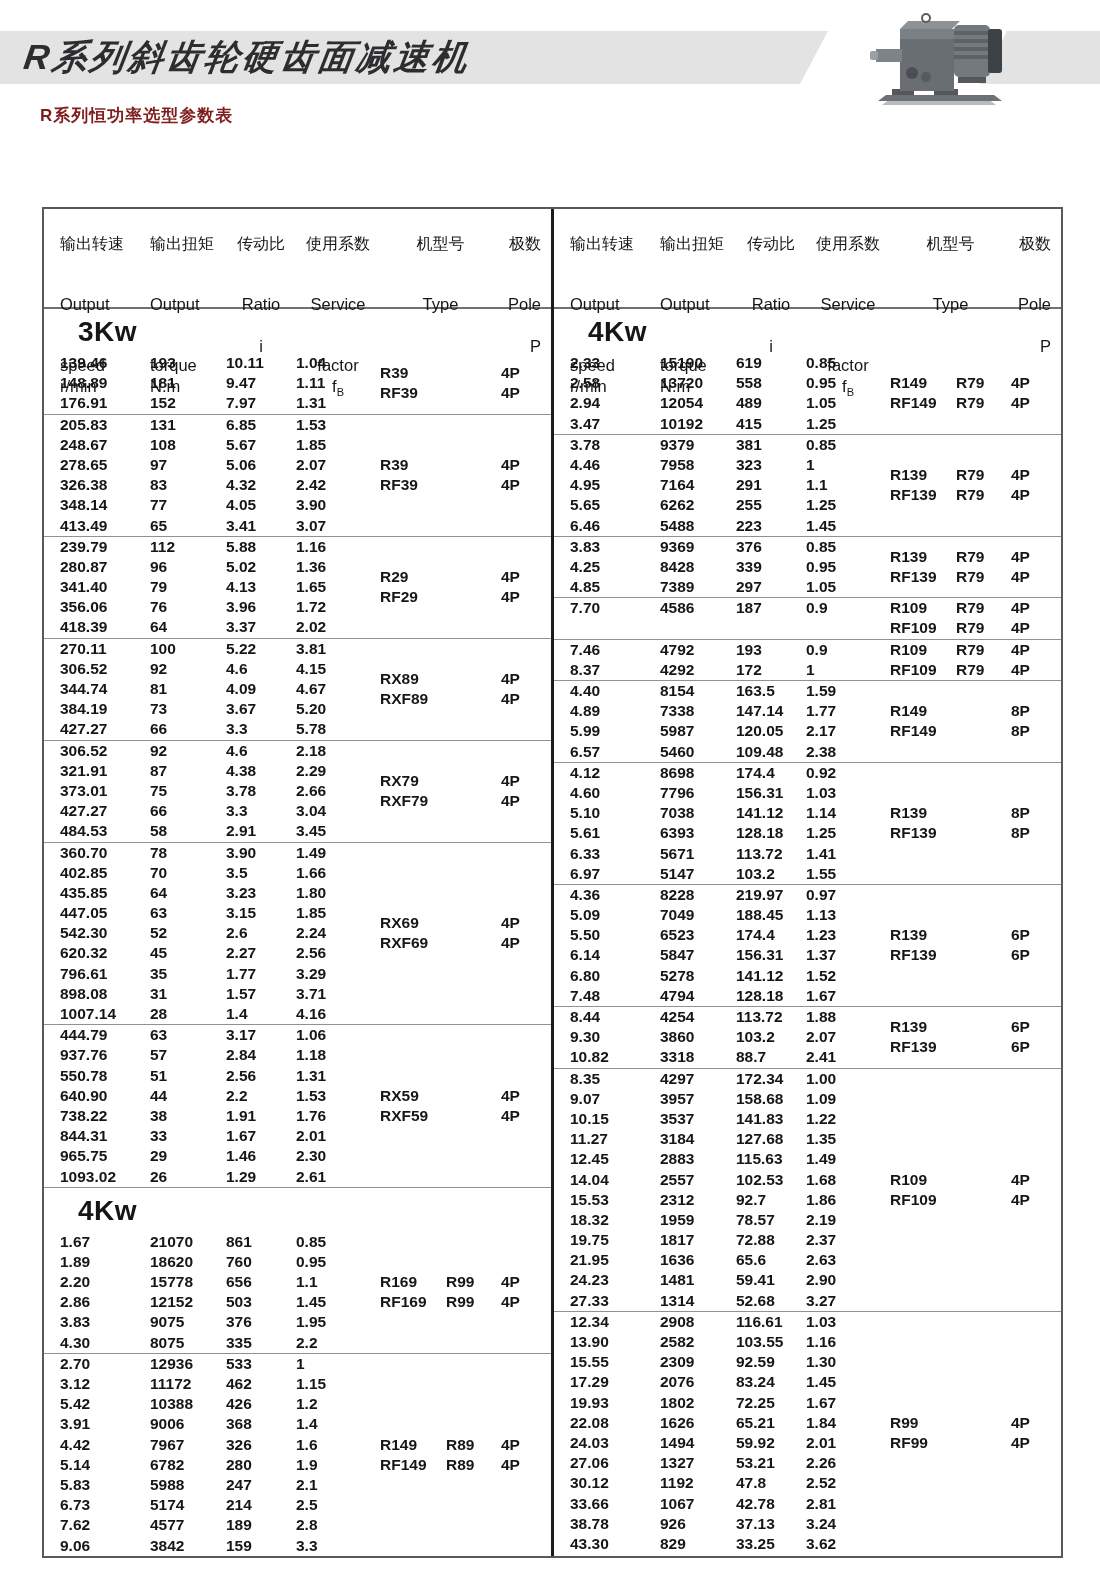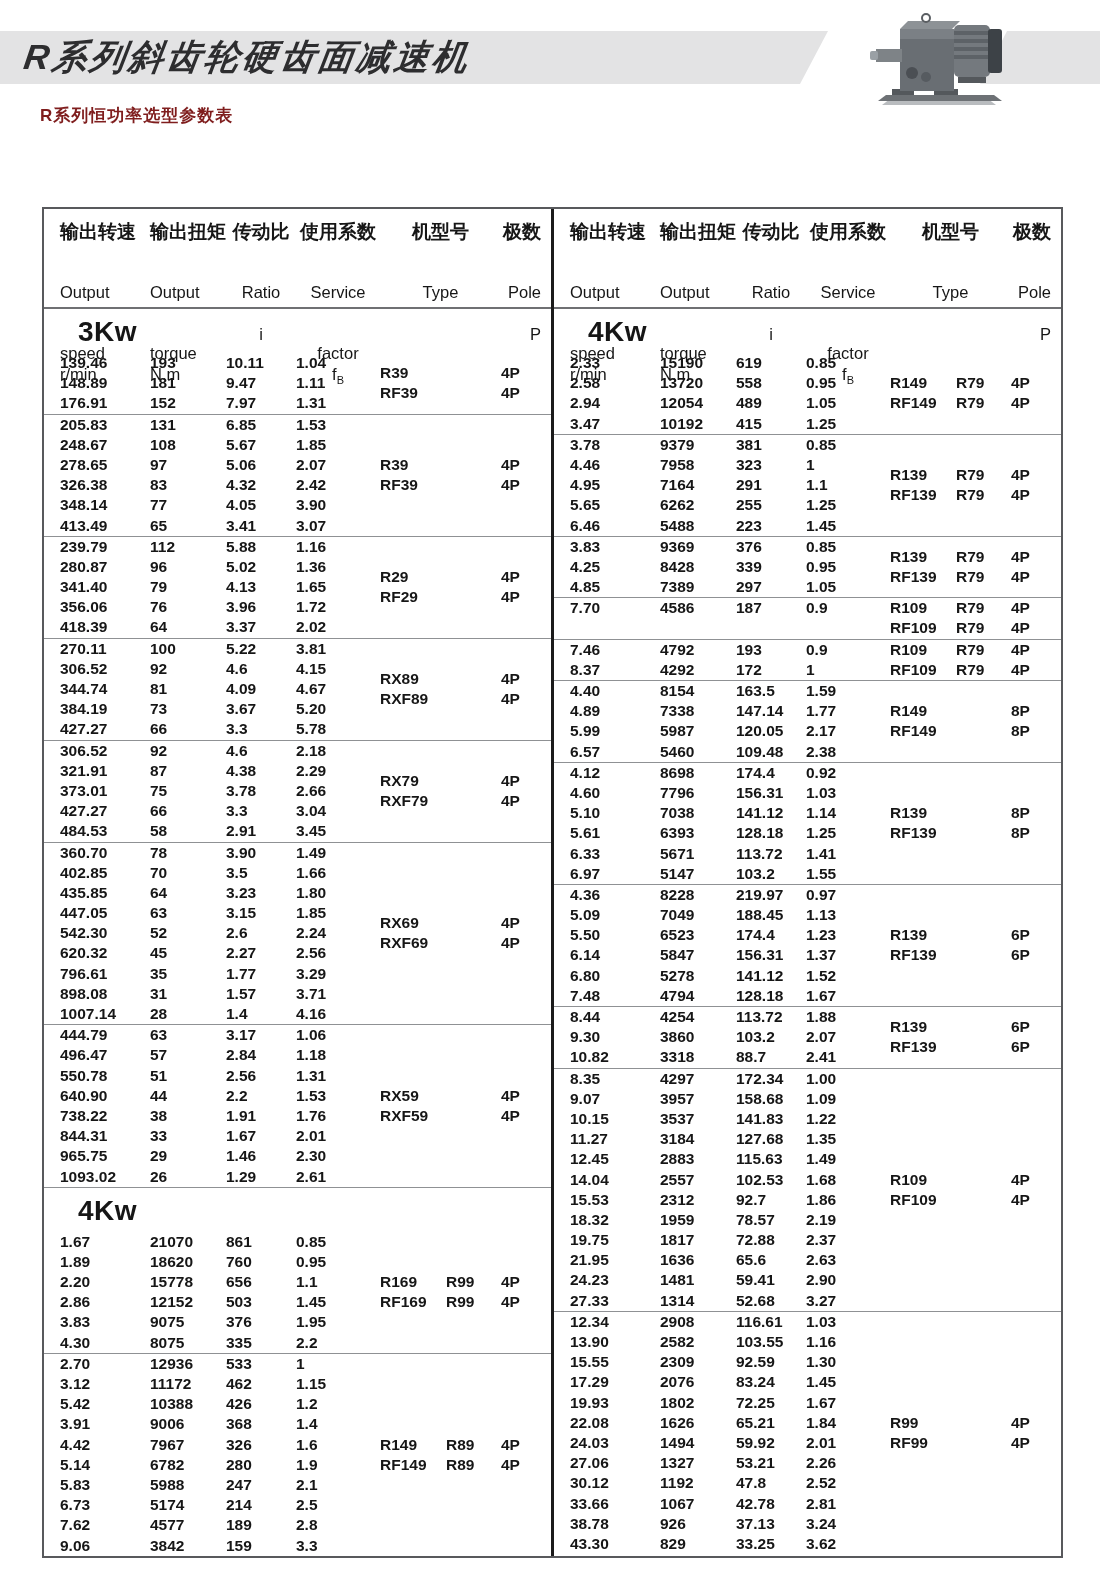--- a/index.html
+++ b/index.html
@@ -24,21 +24,21 @@
   
   .big-table{position:absolute;left:42px;top:207px;width:1021px;height:1351px;
              border:2px solid #58595c;display:flex;box-sizing:border-box;background:#fff;}
   .half{flex:1 1 0;overflow:hidden;display:flex;flex-direction:column;box-sizing:border-box;}
   .half.left{border-right:3px solid #1b1b1b;}
 
   .col-header{height:100px;box-sizing:border-box;border-bottom:2px solid #6f7073;
               display:grid;grid-template-columns:90px 76px 70px 84px 121px 42px;
               padding:12px 0 0 16px;}
   .hcell{font-size:16.5px;line-height:21px;}
-  .hcell .zh{font-weight:bold;font-size:19px;white-space:nowrap;}
+  .hcell .zh{font-weight:normal;font-size:16px;white-space:nowrap;margin-top:12px;}
   .hcell .en{white-space:nowrap;margin-top:40px;}
   .hcell .unit{white-space:nowrap;}
   .hcell sub{font-size:11px;}
   .hcell.c-ratio,.hcell.c-factor,.hcell.c-type{text-align:center;}
   .hcell.c-pole{text-align:right;padding-right:2px;}
 
   .section-header{height:44px;line-height:46px;font-size:28px;font-weight:bold;
                   padding-left:34px;letter-spacing:0.5px;}
 
   .group{display:flex;border-bottom:1px solid #8f9194;font-weight:bold;}
@@ -339,21 +339,21 @@
               <div class="pole-label">4P</div>
             </div>
           </div>
         </div>
         <div class="group">
           <div class="g-rows">
             <div class="cell">444.79</div>
             <div class="cell">63</div>
             <div class="cell">3.17</div>
             <div class="cell">1.06</div>
-            <div class="cell">496.47</div>
+            <div class="cell">937.76</div>
             <div class="cell">57</div>
             <div class="cell">2.84</div>
             <div class="cell">1.18</div>
             <div class="cell">550.78</div>
             <div class="cell">51</div>
             <div class="cell">2.56</div>
             <div class="cell">1.31</div>
             <div class="cell">640.90</div>
             <div class="cell">44</div>
             <div class="cell">2.2</div>

